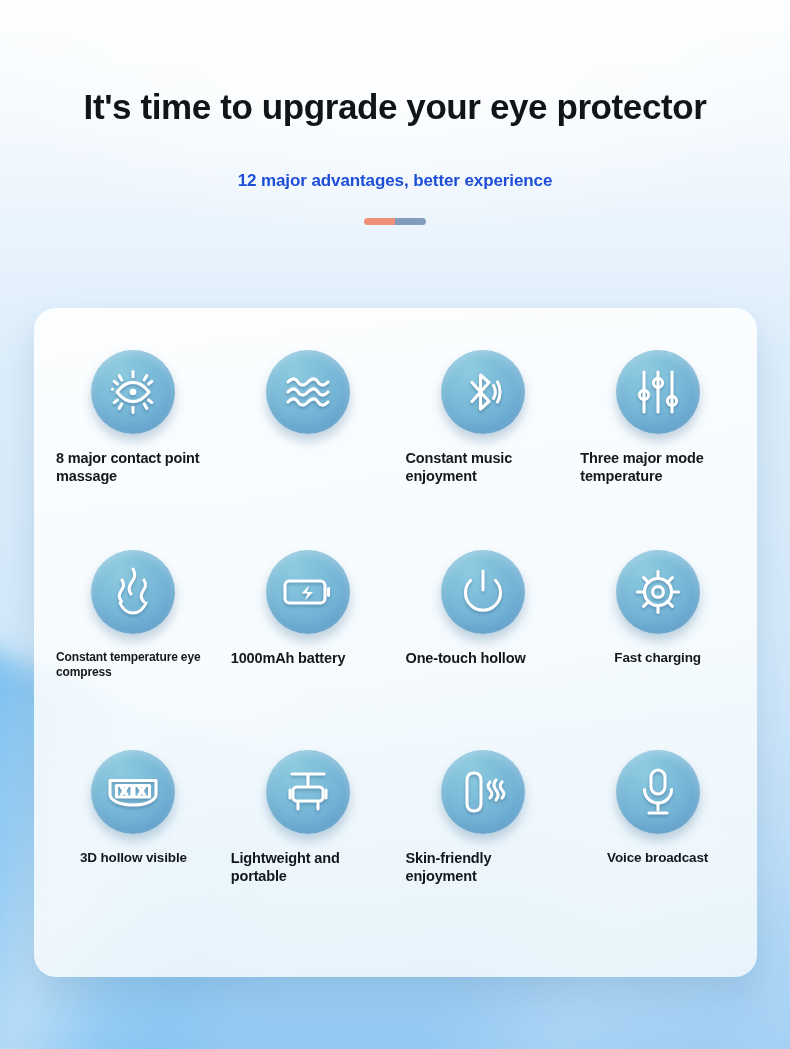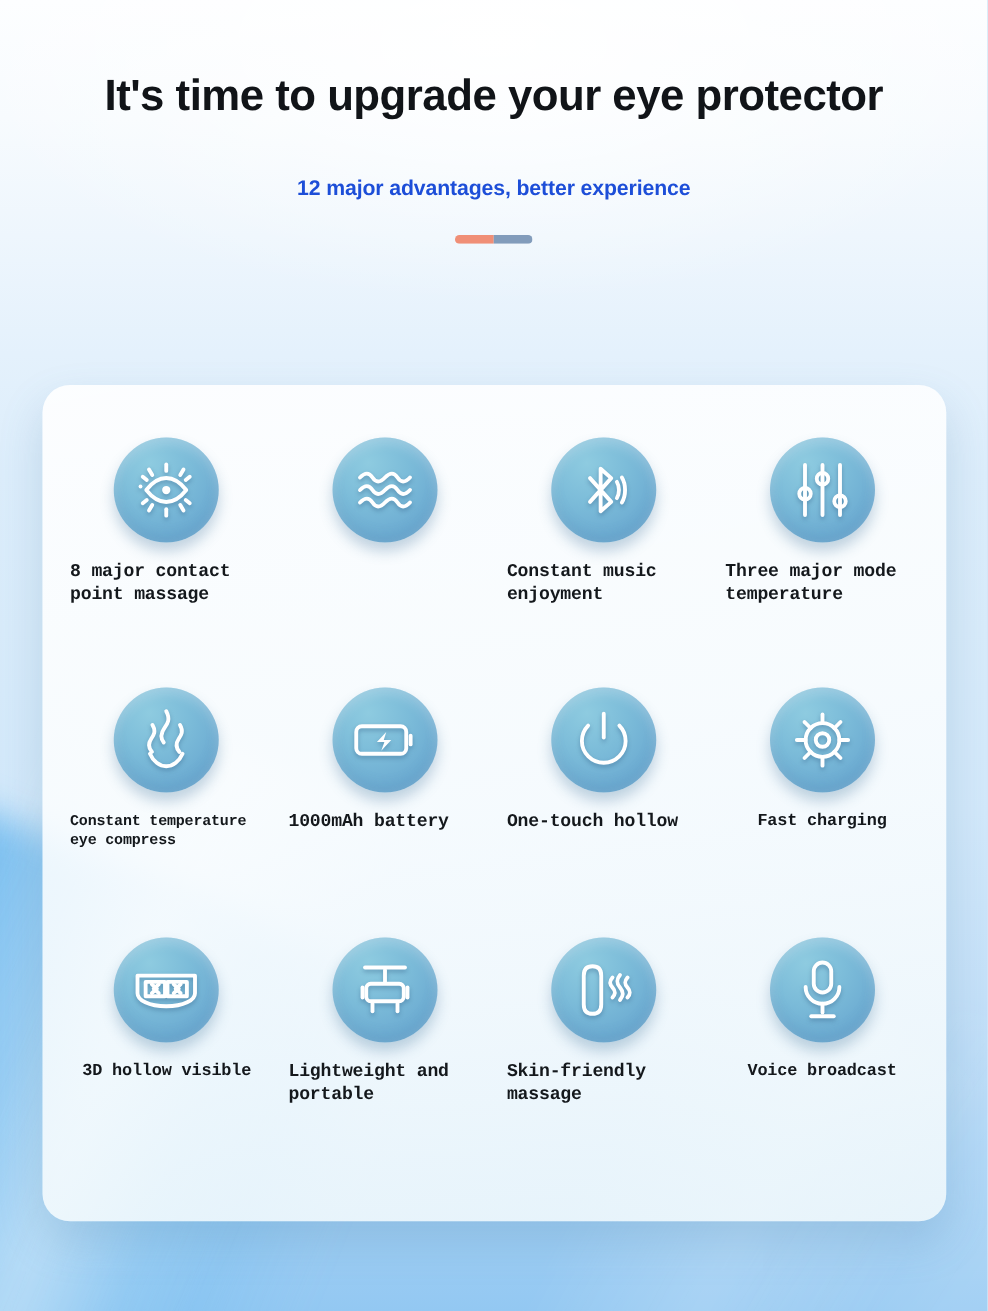--- a/index.html
+++ b/index.html
@@ -50,21 +50,21 @@
     background: linear-gradient(90deg, rgba(86,174,235,.75) 0%, rgba(104,186,240,.35) 70%, rgba(255,255,255,0) 100%);
     filter: blur(14px);
   }
   .bg-glow-top {
     position: absolute; left: 50%; top: -180px; transform: translateX(-50%);
     width: 900px; height: 430px; border-radius: 50%;
     background: radial-gradient(ellipse at center, rgba(255,255,255,.95) 0%, rgba(255,255,255,0) 68%);
   }
 
   
-  header { position: relative; padding-top: 58px; text-align: center; }
+  header { position: relative; padding-top: 88px; text-align: center; }
 
   .headline {
     font-size: 35px;
     font-weight: 700;
     letter-spacing: -.4px;
     color: #111418;
     line-height: 1.1;
   }
 
   .subhead {
@@ -118,21 +118,20 @@
   }
   .badge svg { display: block; filter: drop-shadow(0 2px 1.5px rgba(55,100,140,.45)); }
 
   .label {
     margin-top: 16px;
     color: #14181c;
     font-weight: 700;
     line-height: 1.24;
     letter-spacing: -.15px;
     padding: 0 6px;
-    font-family: Liberation Mono, monospace;
   }
   .label.sz-lg  { font-size: 14.5px; }
   .label.sz-md  { font-size: 13.5px; }
   .label.sz-sm  { font-size: 12px; }
   .label.al-left   { text-align: left;   padding-left: 10px; }
   .label.al-center { text-align: center; }
 </style>
 </head>
 <body>
 
@@ -294,21 +293,21 @@
       </div>
       <div class="cell">
         <div class="badge">
           <svg width="50" height="46" viewBox="0 0 50 46">
       <path d="M16 4c4.5 0 7 2.6 7 7.5v23c0 4.9-2.5 7.5-7 7.5s-7-2.6-7-7.5v-23C9 6.6 11.5 4 16 4Z" stroke="#fff" fill="none" stroke-width="3.1" stroke-linecap="round" stroke-linejoin="round"></path>
       <path d="M32 13c-2.6 3-2.6 5 0 8s2.6 5 0 8" stroke="#fff" fill="none" stroke-width="3.1" stroke-linecap="round" stroke-linejoin="round"></path>
       <path d="M38 11c-3 3.6-3 6.4 0 10s3 6.4 0 10" stroke="#fff" fill="none" stroke-width="3.1" stroke-linecap="round" stroke-linejoin="round"></path>
       <path d="M44 13c-2.6 3-2.6 5 0 8s2.6 5 0 8" stroke="#fff" fill="none" stroke-width="3.1" stroke-linecap="round" stroke-linejoin="round"></path>
     </svg>
         </div>
-        <div class="label sz-lg al-left">Skin-friendly massage</div>
+        <div class="label sz-lg al-left">Skin-friendly enjoyment</div>
       </div>
       <div class="cell">
         <div class="badge">
           <svg width="42" height="50" viewBox="0 0 42 50">
       <rect x="14" y="3" width="14" height="24" rx="7" stroke="#fff" fill="none" stroke-width="3.1" stroke-linecap="round" stroke-linejoin="round"></rect>
       <path d="M7.5 22.5c0 7.5 6 13.5 13.5 13.5s13.5-6 13.5-13.5" stroke="#fff" fill="none" stroke-width="3.1" stroke-linecap="round" stroke-linejoin="round"></path>
       <path d="M21 36v7" stroke="#fff" fill="none" stroke-width="3.1" stroke-linecap="round" stroke-linejoin="round"></path>
       <path d="M12 46h18" stroke="#fff" fill="none" stroke-width="3.1" stroke-linecap="round" stroke-linejoin="round"></path>
     </svg>
         </div>

